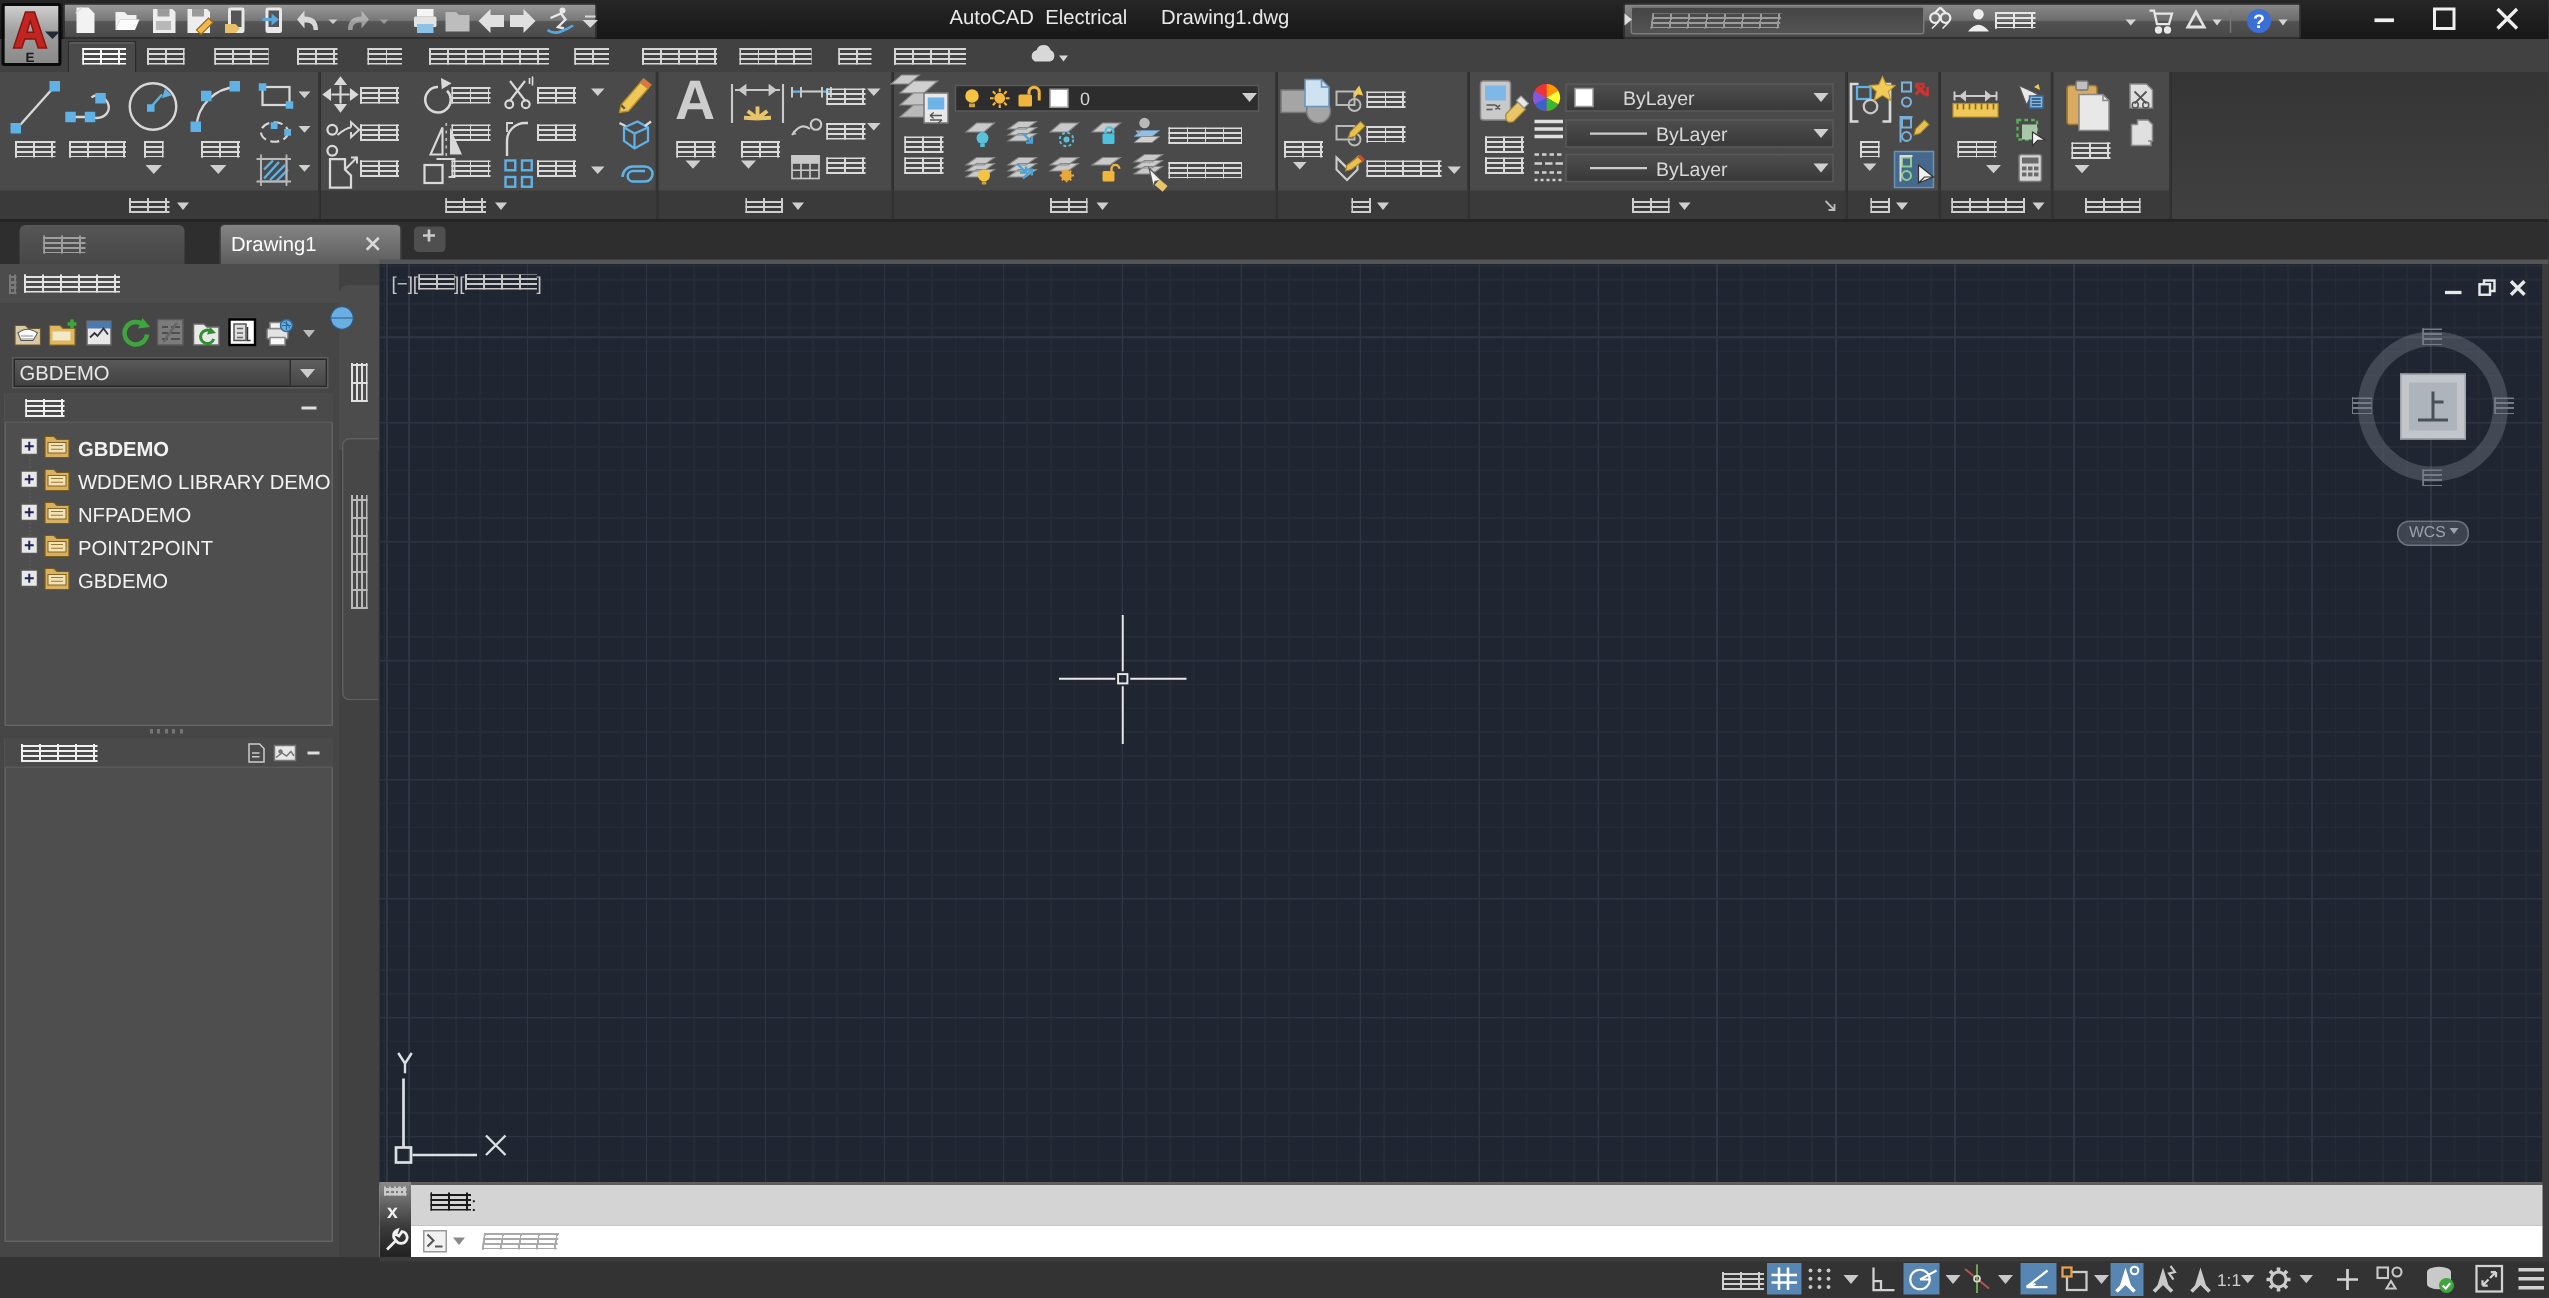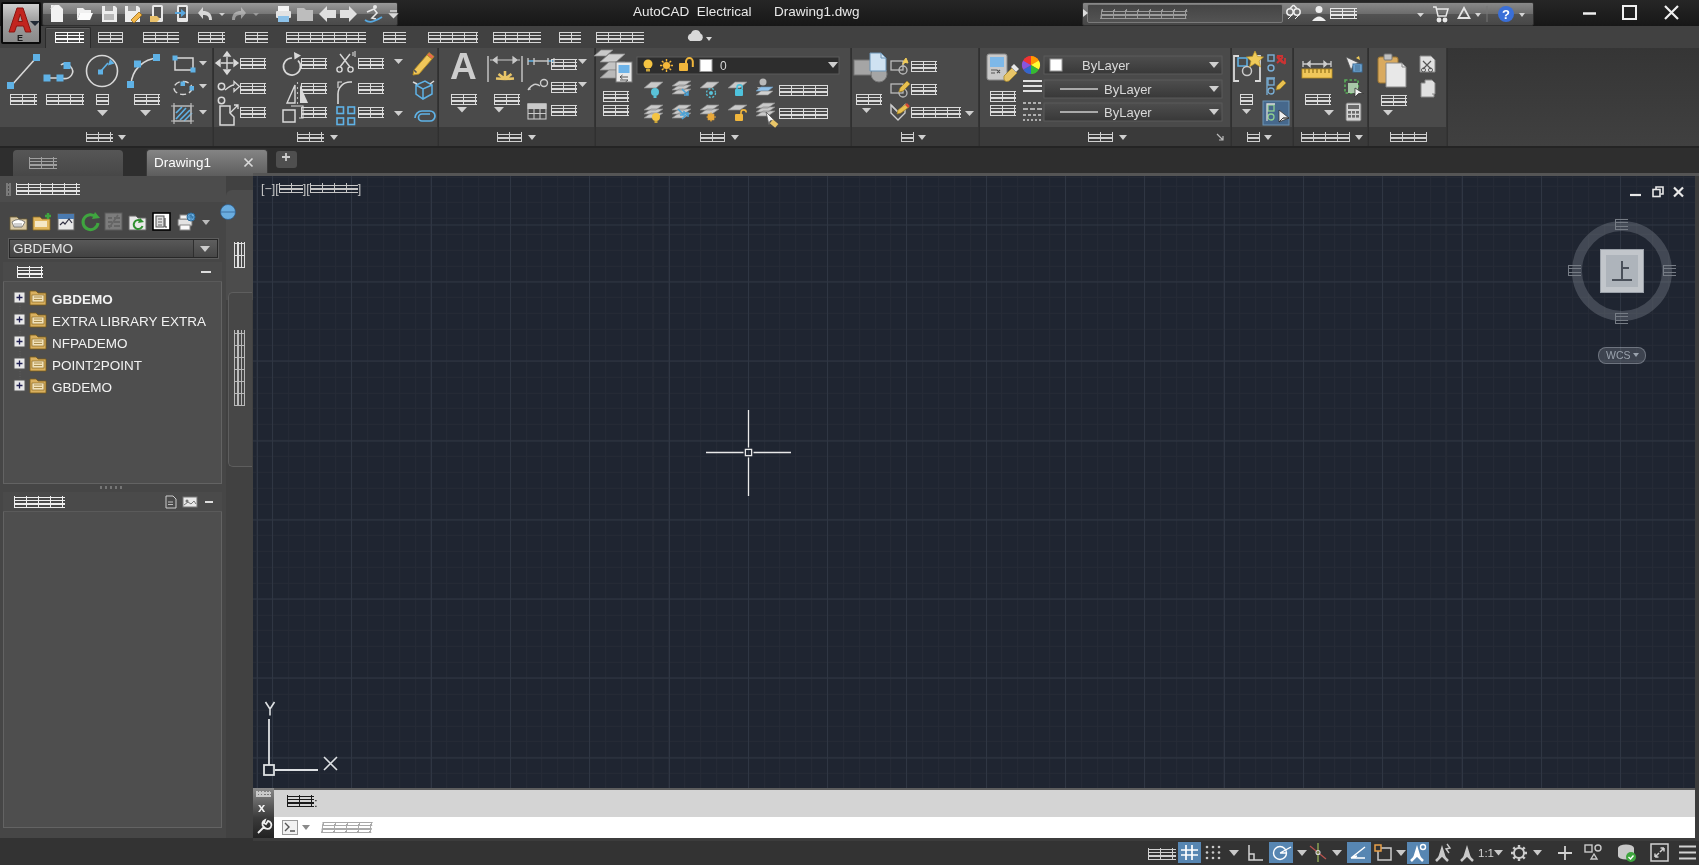--- a/index.html
+++ b/index.html
@@ -666,21 +666,21 @@
 
 <div class="abs" style="left:3px;top:262px;width:219px;height:222px;background:#4e4e4e;border:1px solid #636363;"></div>
 <div class="abs" style="left:3px;top:262px;width:219px;height:20px;background:#4a4a4a;border-bottom:1px solid #5a5a5a;"></div>
 <span class="z abs" style="left:17px;top:266px;width:26px;height:12px;color:#f0f0f0;"></span>
 <svg class="abs" style="left:200px;top:267px;" width="12" height="10" viewBox="0 0 12 10">
       <path d="M1 5 h10" stroke="#ddd" stroke-width="2"></path>
     </svg>
 
 <div class="abs" style="left:0;top:288px;width:222px;height:200px;font-size:13.5px;color:#f2f2f2;">
  <div class="abs" style="left:52px;top:4px;font-weight:bold;">GBDEMO</div>
- <div class="abs" style="left:52px;top:26px;">EXTRA LIBRARY EXTRA</div>
+ <div class="abs" style="left:52px;top:26px;">WDDEMO LIBRARY DEMO</div>
  <div class="abs" style="left:52px;top:48px;">NFPADEMO</div>
  <div class="abs" style="left:52px;top:70px;">POINT2POINT</div>
  <div class="abs" style="left:52px;top:92px;">GBDEMO</div>
 </div>
 <svg class="abs" style="left:0;top:288px;" width="222" height="120" viewBox="0 0 222 120">
  <g id="plus"></g>
  <path d="M20 13 v92" stroke="#5f5f5f" stroke-dasharray="1 1.5"></path>
  <g>
   <g transform="translate(14,2)">
           <rect x="0" y="2" width="11" height="11" fill="#e8e8e8" stroke="#555"></rect>

